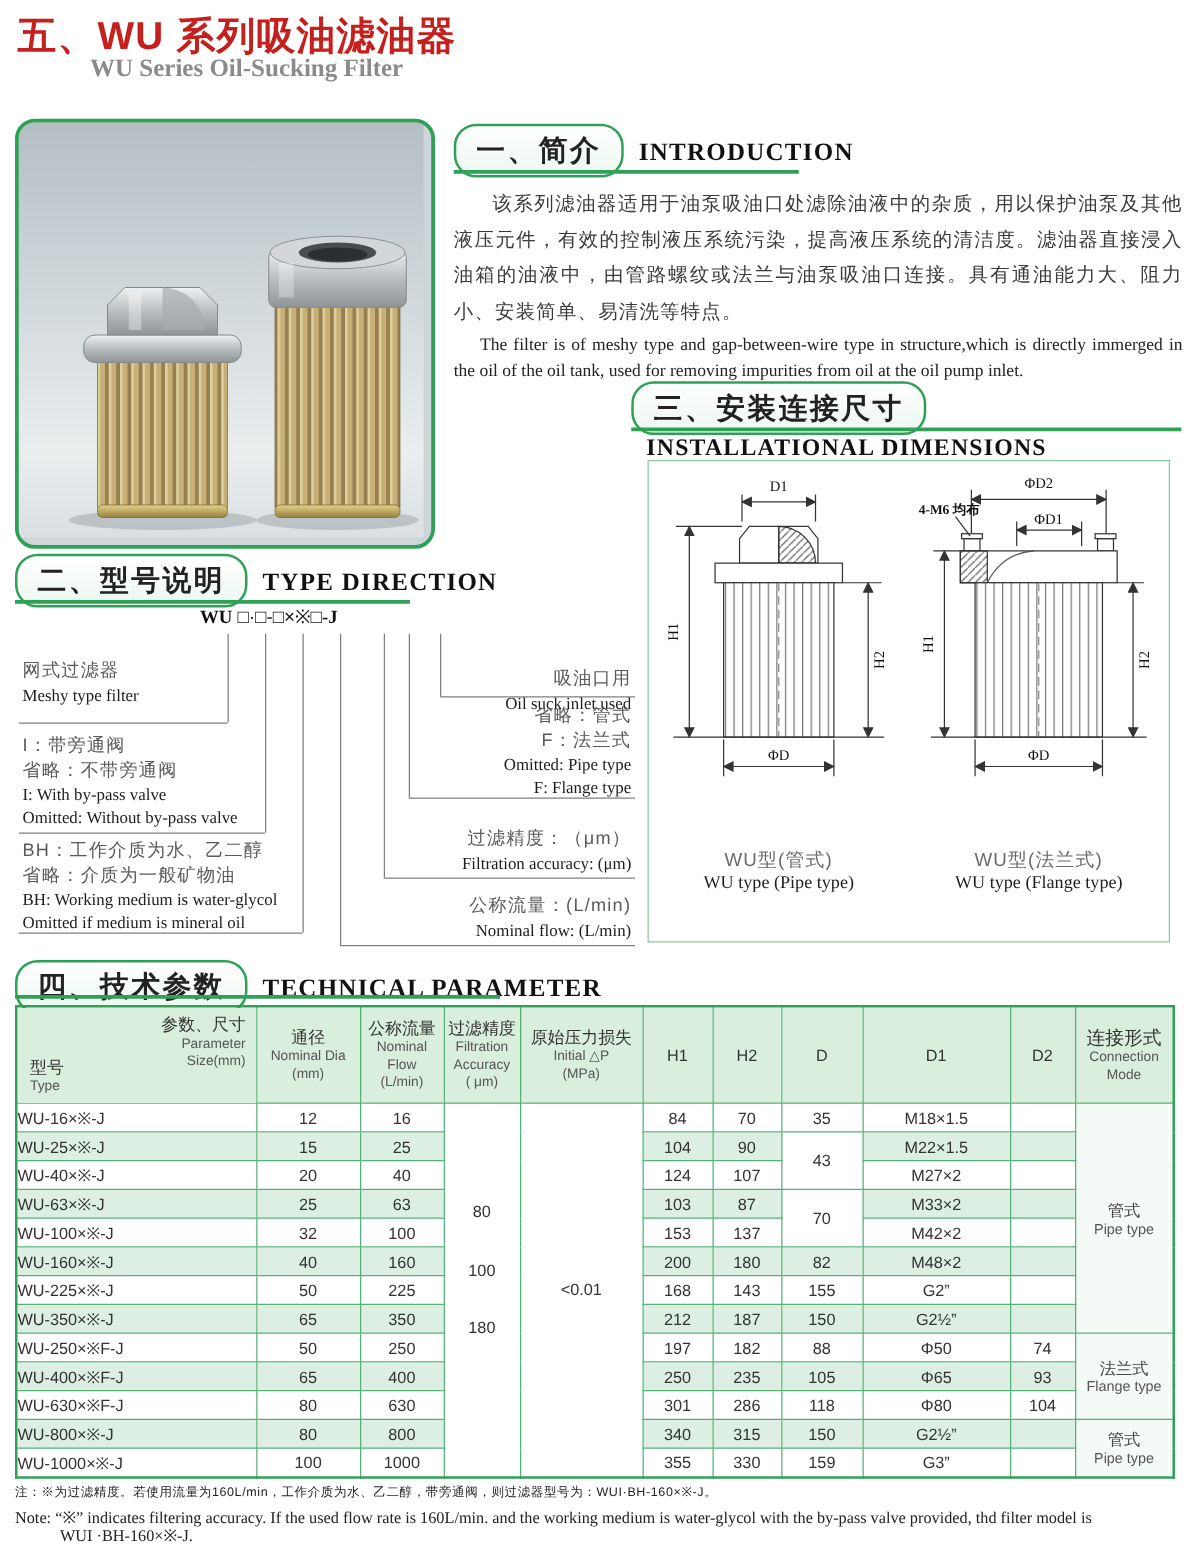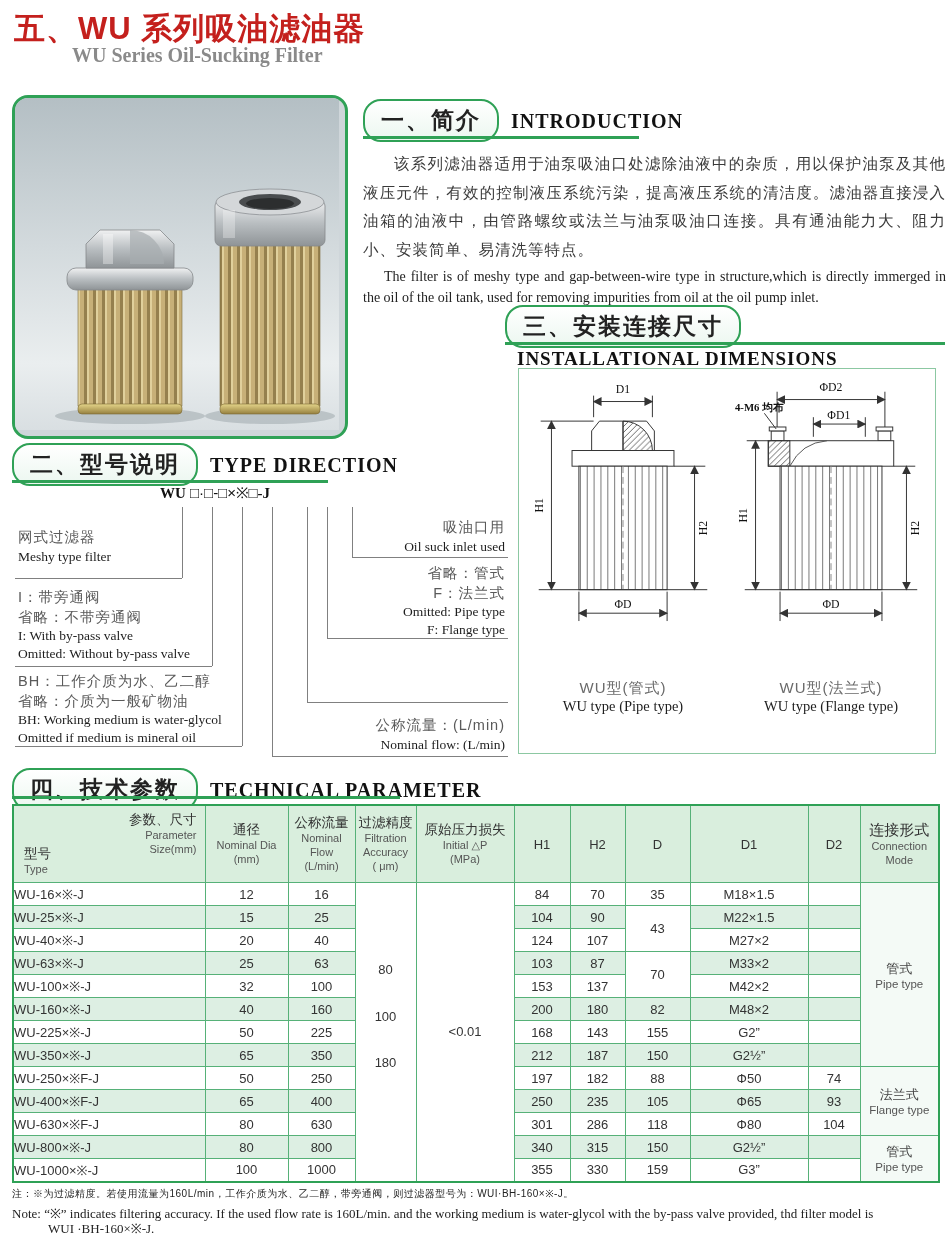--- a/index.html
+++ b/index.html
@@ -287,34 +287,38 @@
   <div class="abs hline" style="left:15px;top:666px;width:197px;"></div>
 
   <div class="abs" style="left:18px;top:672px;">
     <div class="lbl-cn">BH：工作介质为水、乙二醇</div>
     <div class="lbl-cn">省略：介质为一般矿物油</div>
     <div class="lbl-en">BH: Working medium is water-glycol</div>
     <div class="lbl-en">Omitted if medium is mineral oil</div>
   </div>
   <div class="abs hline" style="left:15px;top:746px;width:227px;"></div>
 
-  <div class="abs r-lbl" style="left:290px;top:518px;width:215px;">
+  <div class="abs r-lbl" style="left:290px;top:534px;width:215px;">
     <div class="lbl-cn">吸油口用</div>
     <div class="lbl-en">Oil suck inlet used</div>
   </div>
   <div class="abs hline" style="left:352px;top:557px;width:156px;"></div>
 
   <div class="abs r-lbl" style="left:290px;top:564px;width:215px;">
     <div class="lbl-cn">省略：管式</div>
     <div class="lbl-cn">F：法兰式</div>
     <div class="lbl-en">Omitted: Pipe type</div>
     <div class="lbl-en">F: Flange type</div>
   </div>
   <div class="abs hline" style="left:327px;top:638px;width:181px;"></div>
 
+  <div class="abs r-lbl" style="left:290px;top:662px;width:215px;">
+    <div class="lbl-cn">过滤精度：（μm）</div>
+    <div class="lbl-en">Filtration accuracy: (μm)</div>
+  </div>
   <div class="abs hline" style="left:307px;top:702px;width:201px;"></div>
 
   <div class="abs r-lbl" style="left:290px;top:716px;width:215px;">
     <div class="lbl-cn">公称流量：(L/min)</div>
     <div class="lbl-en">Nominal flow: (L/min)</div>
   </div>
   <div class="abs hline" style="left:272px;top:756px;width:236px;"></div>
 
   <div class="abs" style="left:12px;top:768px;">
     <span class="sec-badge">四、技术参数</span><span class="sec-head-en">TECHNICAL PARAMETER</span>

